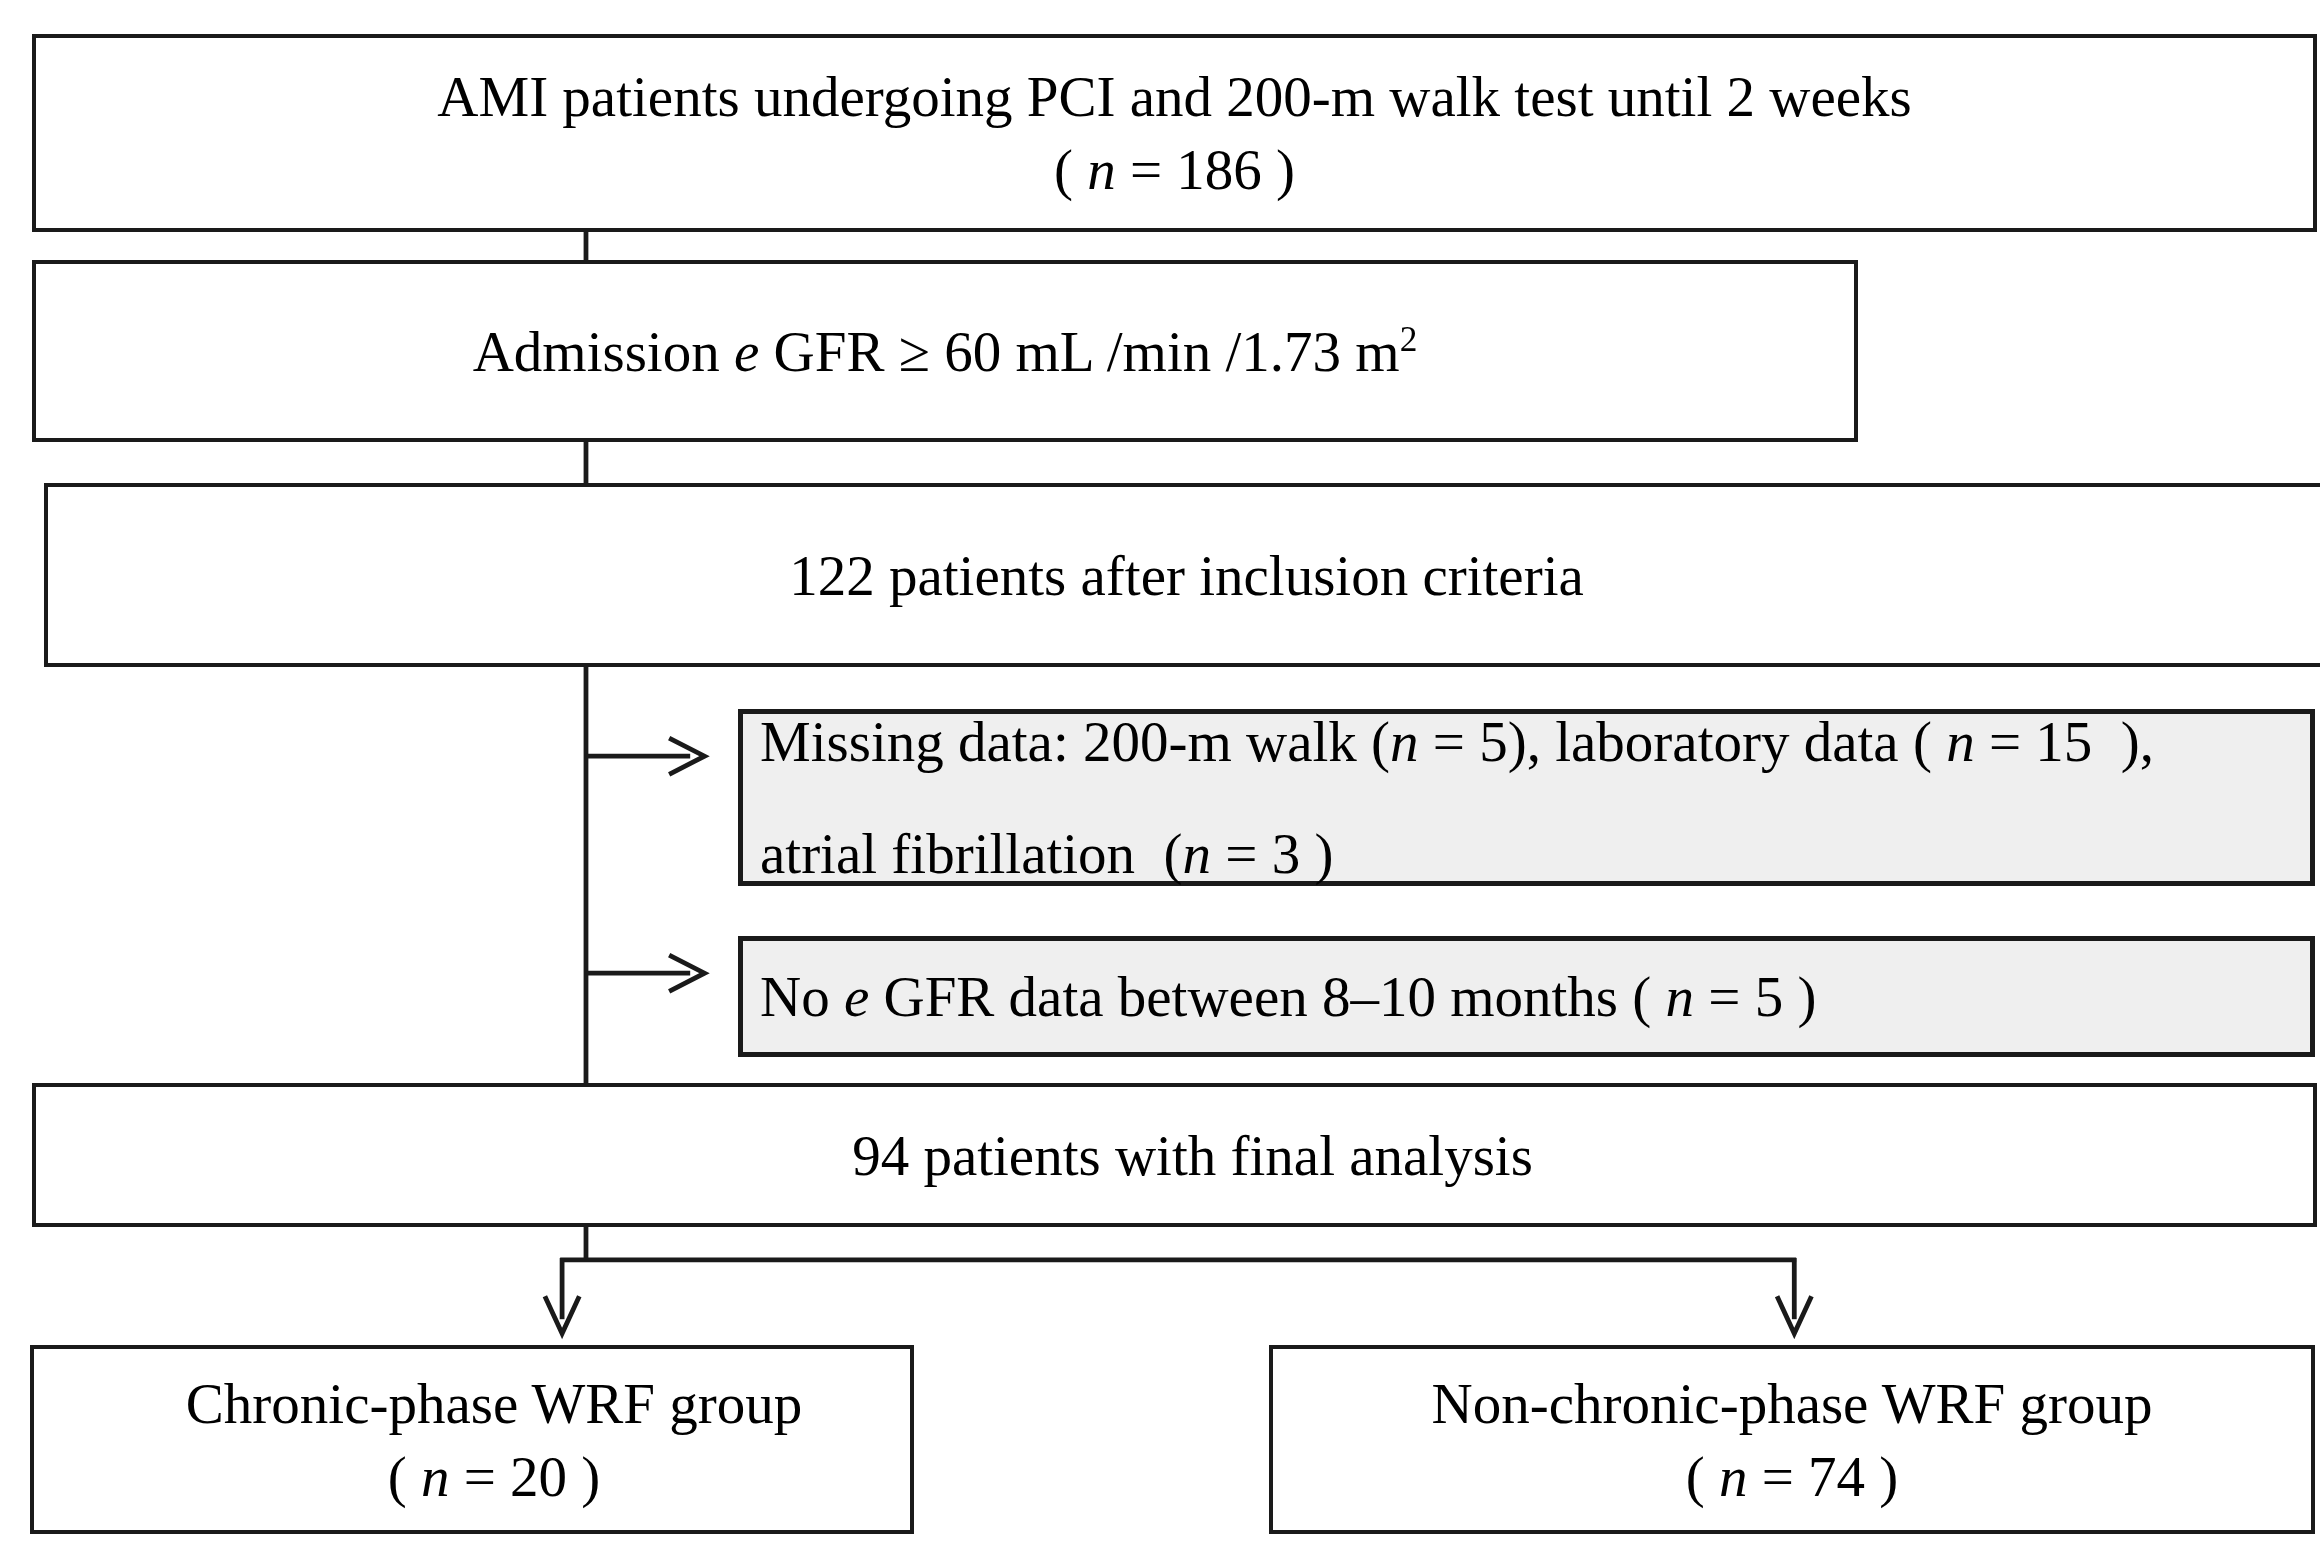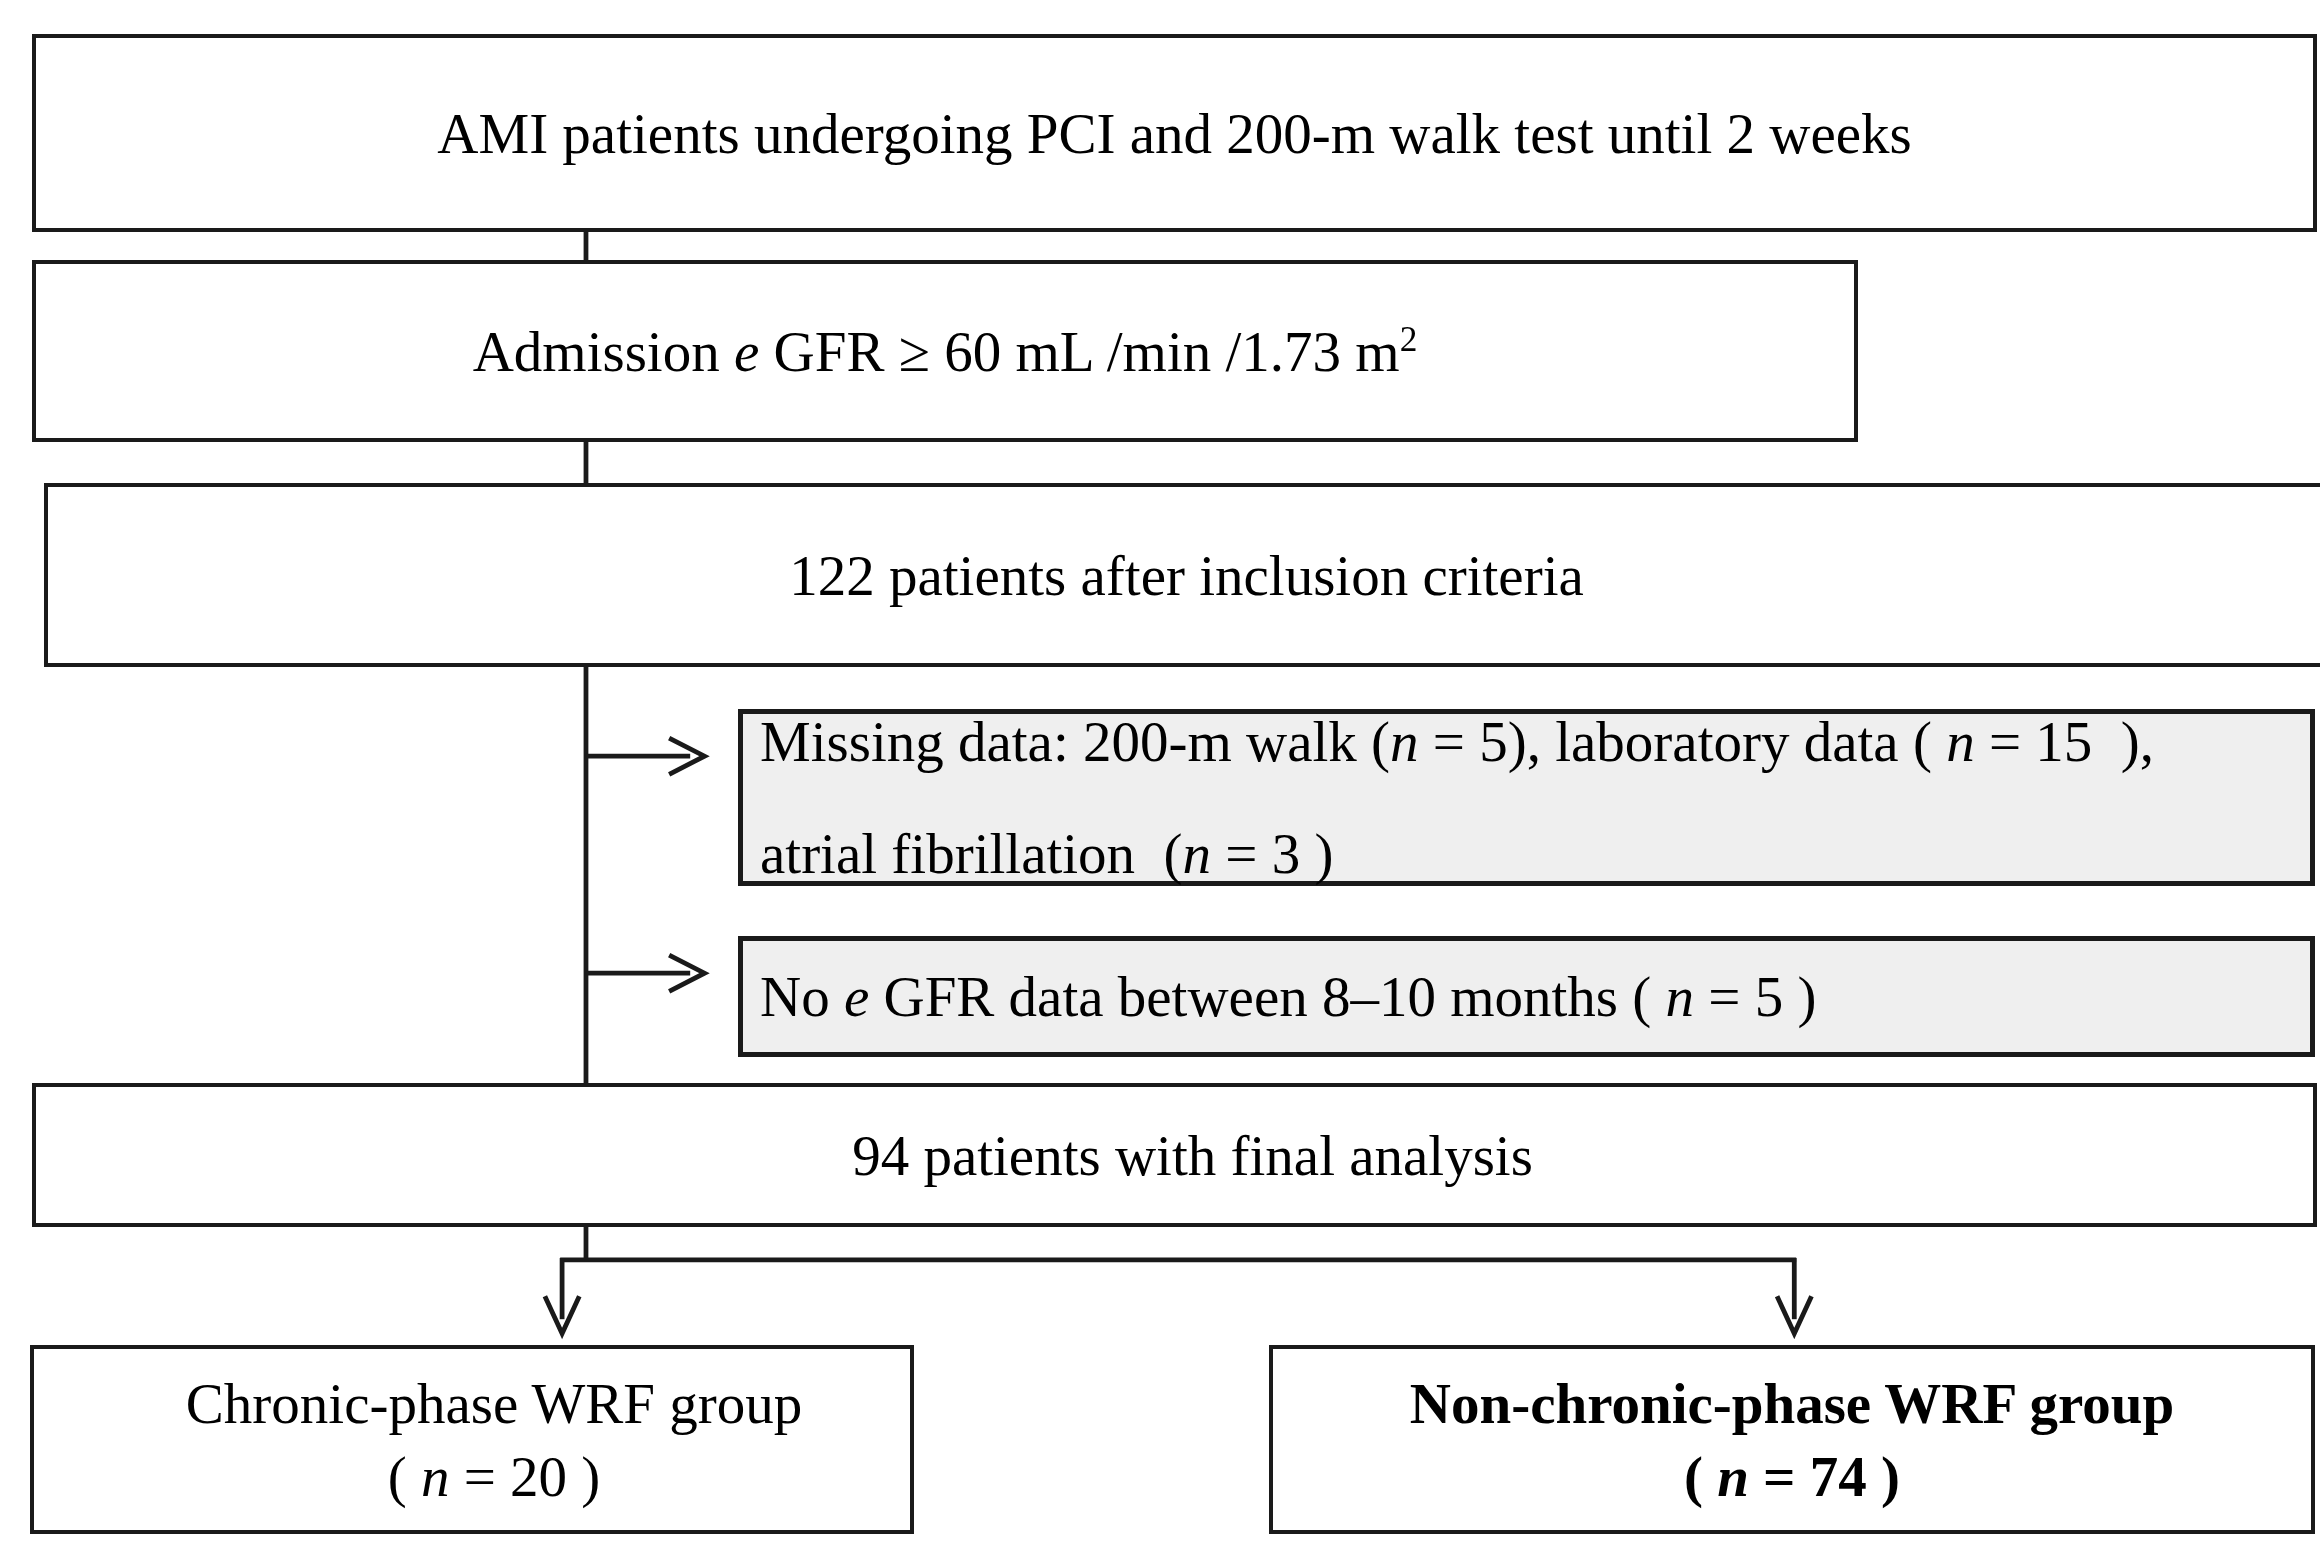--- a/index.html
+++ b/index.html
@@ -49,21 +49,21 @@
   .sup { vertical-align: super; font-size: 0.62em; line-height: 0; }
 
   
   #box-enrollment   { left: 32px;   top: 34px;   width: 2285px; height: 198px; }
   #box-egfr         { left: 32px;   top: 260px;  width: 1826px; height: 182px; }
   #box-inclusion    { left: 44px;   top: 483px;  width: 2285px; height: 184px; }
   #box-missing      { left: 738px;  top: 709px;  width: 1577px; height: 177px; gap: 39px; }
   #box-noegfr       { left: 738px;  top: 921px;  width: 1577px; height: 121px; margin-top: 15px; }
   #box-final        { left: 32px;   top: 1083px; width: 2285px; height: 144px; padding-left: 36px; }
   #box-chronic      { left: 30px;   top: 1345px; width: 884px; height: 189px; padding-left: 44px; }
-  #box-nonchronic   { left: 1269px; top: 1345px; width: 1046px; height: 189px; font-weight: bold; }
+  #box-nonchronic   { left: 1269px; top: 1345px; width: 1046px; height: 189px; }
 </style>
 </head>
 <body>
 
 <div class="canvas">
 
   <svg class="connectors" viewBox="0 0 2428 1635" xmlns="http://www.w3.org/2000/svg">
 
     <line x1="613" y1="240" x2="613" y2="276"></line>
     <line x1="613" y1="459" x2="613" y2="509"></line>
@@ -78,20 +78,21 @@
     <line x1="613" y1="1270" x2="613" y2="1318"></line>
     <line x1="586" y1="1318" x2="1879" y2="1318"></line>
     <line x1="588" y1="1316" x2="588" y2="1380"></line>
     <polyline points="570,1356 588,1395 606,1356"></polyline>
     <line x1="1877" y1="1316" x2="1877" y2="1380"></line>
     <polyline points="1859,1356 1877,1395 1895,1356"></polyline>
   </svg>
 
   <div class="box" id="box-enrollment">
       <div class="line"><span>AMI patients undergoing PCI and 200-m walk test until 2 weeks</span></div>
+      <div class="line"><span>( </span><span class="it">n</span><span> = 186 )</span></div>
     </div>
 
   <div class="box" id="box-egfr">
       <div class="line"><span>Admission </span><span class="it">e</span><span> GFR ≥ 60 mL /min /1.73 m</span><span class="sup">2</span></div>
     </div>
 
   <div class="box" id="box-inclusion">
       <div class="line"><span>122 patients after inclusion criteria</span></div>
     </div>
 

